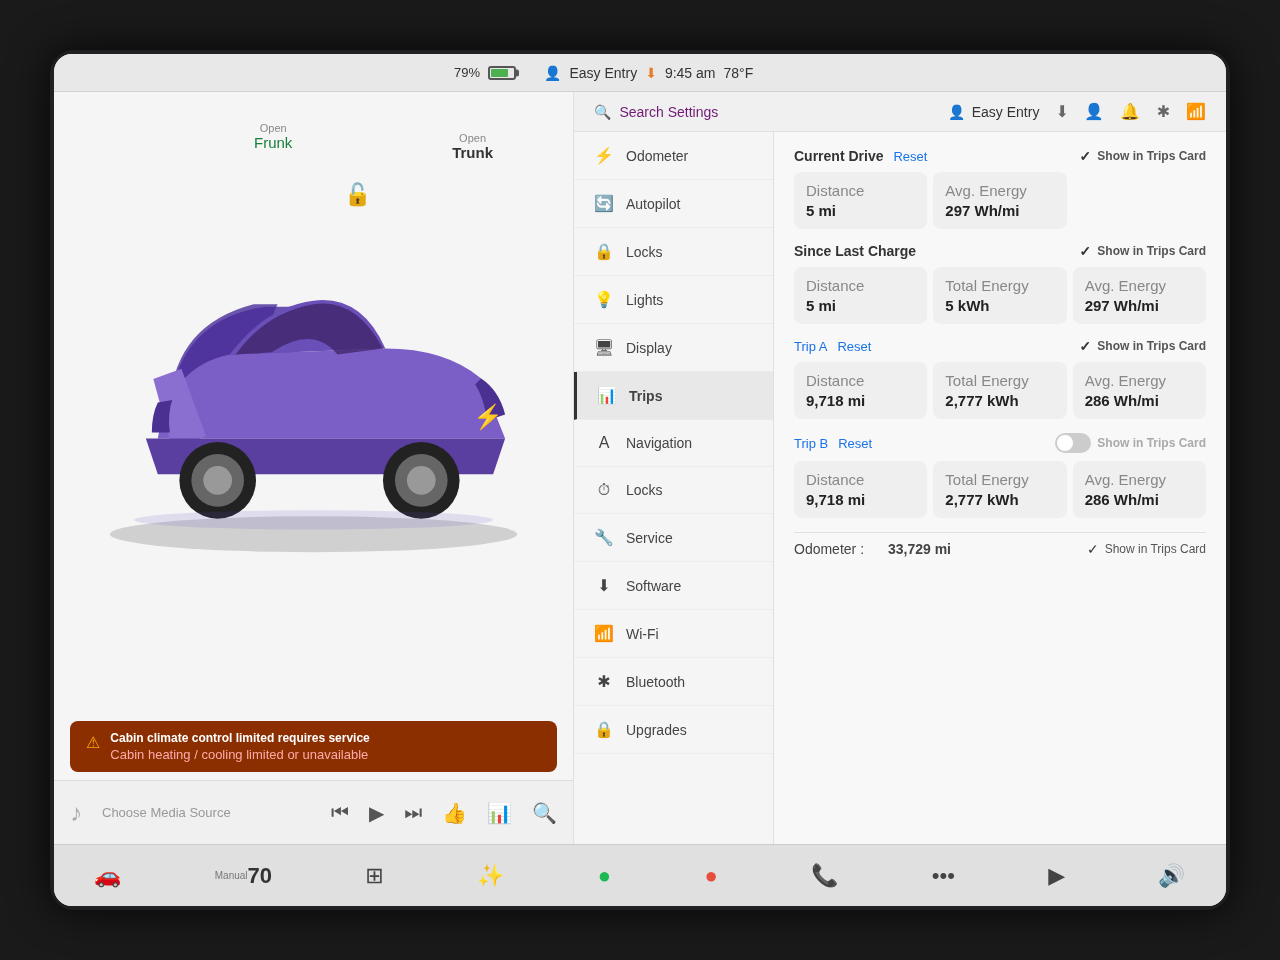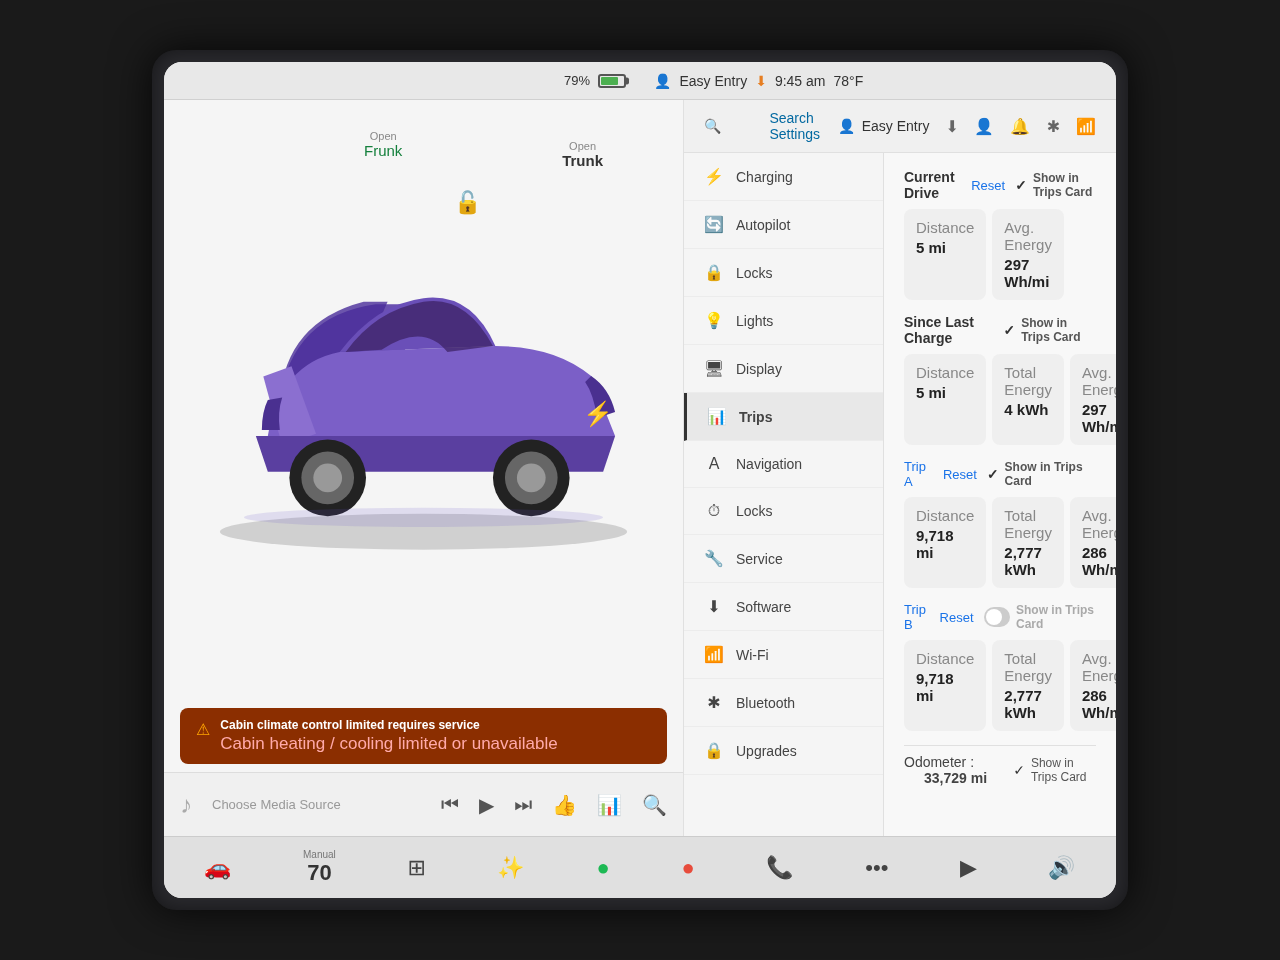--- a/index.html
+++ b/index.html
@@ -7,25 +7,25 @@
       width: 1280px;
       height: 960px;
       background: #1a1a1a;
       display: flex;
       align-items: center;
       justify-content: center;
       font-family: -apple-system, 'Helvetica Neue', Arial, sans-serif;
       overflow: hidden;
     }
     .screen-bezel {
-      width: 976px;
+      width: 1180px;
       height: 860px;
       background: #2a2a2e;
       border-radius: 24px;
-      padding: 12px;
+      padding: 4px;
       box-shadow: 0 0 40px rgba(0,0,0,0.8), inset 0 0 20px rgba(0,0,0,0.5);
     }
     .screen {
       width: 100%;
       height: 100%;
       background: #f0f0f0;
       border-radius: 18px;
       overflow: hidden;
       display: flex;
       flex-direction: column;
@@ -145,21 +145,21 @@
       color: #fff;
       padding: 10px 16px;
       margin: 8px 16px;
       border-radius: 8px;
       display: flex;
       align-items: flex-start;
       gap: 10px;
     }
     .warning-icon { font-size: 16px; color: #FFA500; flex-shrink: 0; margin-top: 2px; }
     .warning-text .title { font-size: 12px; font-weight: 600; }
-    .warning-text .subtitle { font-size: 17px; color: #ffaaaa; margin-top: 2px; }
+    .warning-text .subtitle { font-size: 13px; color: #ffaaaa; margin-top: 2px; }
 
     
     .media-player {
       height: 64px;
       background: #f0f0f0;
       border-top: 1px solid #ddd;
       display: flex;
       align-items: center;
       padding: 0 16px;
       gap: 20px;
@@ -183,21 +183,21 @@
     .taskbar-item {
       display: flex;
       flex-direction: column;
       align-items: center;
       gap: 2px;
       cursor: pointer;
     }
     .taskbar-icon { font-size: 22px; color: #444; }
     .temp-display {
       display: flex;
-      flex-direction: column;
+      flex-direction: row;
       align-items: center;
     }
     .temp-mode { font-size: 10px; color: #777; }
     .temp-value { font-size: 22px; color: #333; font-weight: 600; }
 
     
     .right-panel {
       flex: 1;
       display: flex;
       flex-direction: column;
@@ -214,21 +214,21 @@
       align-items: center;
       justify-content: space-between;
     }
     .search-bar {
       display: flex;
       align-items: center;
       gap: 8px;
       flex: 1;
     }
     .search-icon { color: #888; font-size: 14px; }
-    .search-placeholder { font-size: 14px; color: #0369a1; margin-left: 40px; }
+    .search-placeholder { font-size: 14px; color: #701a75; }
     .header-icons {
       display: flex;
       align-items: center;
       gap: 16px;
     }
     .profile-section {
       display: flex;
       align-items: center;
       gap: 6px;
       font-size: 14px;
@@ -462,21 +462,21 @@
             <span class="header-icon">✱</span>
             <span class="header-icon">📶</span>
           </div>
         </div>
 
         <div class="settings-body">
 
           <div class="nav-menu">
             <div class="nav-item">
               <span class="nav-icon">⚡</span>
-              <span>Charging</span>
+              <span>Odometer</span>
             </div>
             <div class="nav-item">
               <span class="nav-icon">🔄</span>
               <span>Autopilot</span>
             </div>
             <div class="nav-item">
               <span class="nav-icon">🔒</span>
               <span>Locks</span>
             </div>
             <div class="nav-item">
@@ -549,21 +549,21 @@
                 <span>Show in Trips Card</span>
               </div>
             </div>
             <div class="stats-grid">
               <div class="stat-card">
                 <div class="stat-label">Distance</div>
                 <div class="stat-value">5 mi</div>
               </div>
               <div class="stat-card">
                 <div class="stat-label">Total Energy</div>
-                <div class="stat-value">4 kWh</div>
+                <div class="stat-value">5 kWh</div>
               </div>
               <div class="stat-card">
                 <div class="stat-label">Avg. Energy</div>
                 <div class="stat-value">297 Wh/mi</div>
               </div>
             </div>
 
             <div class="section-title">
               <span class="reset-btn" style="color:#1a73e8;">Trip A</span>
               <span class="reset-btn">Reset</span>

